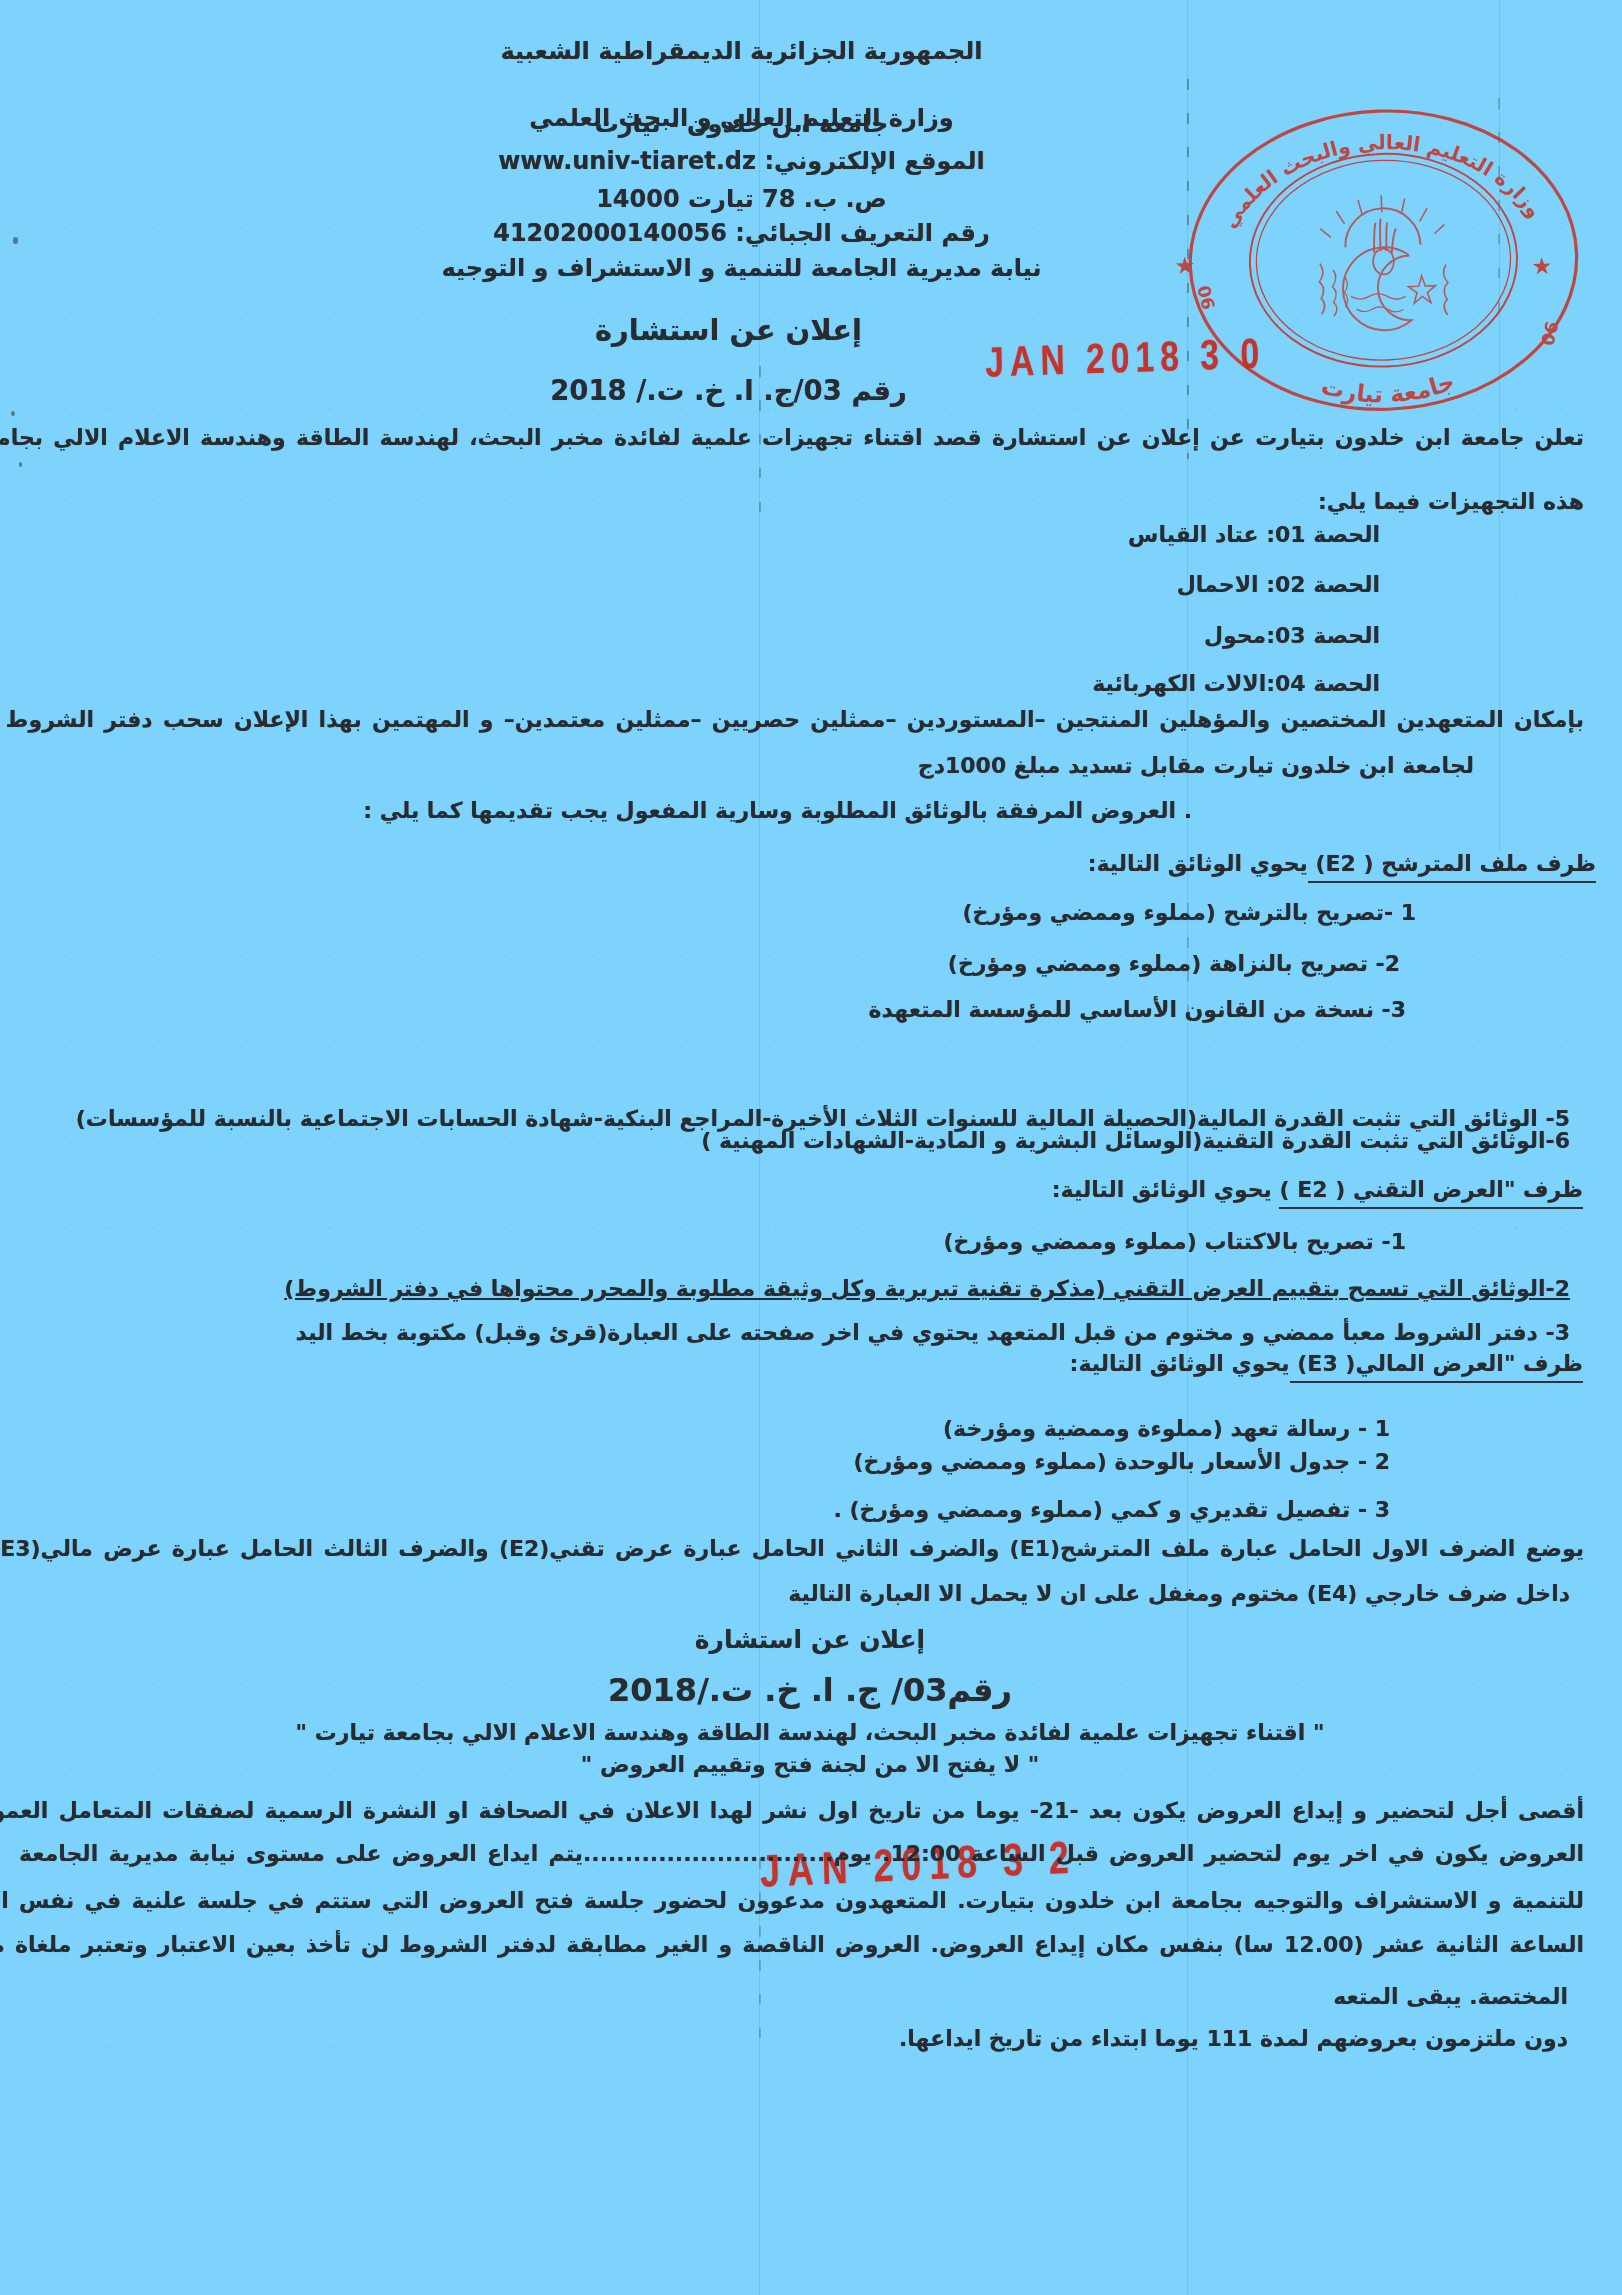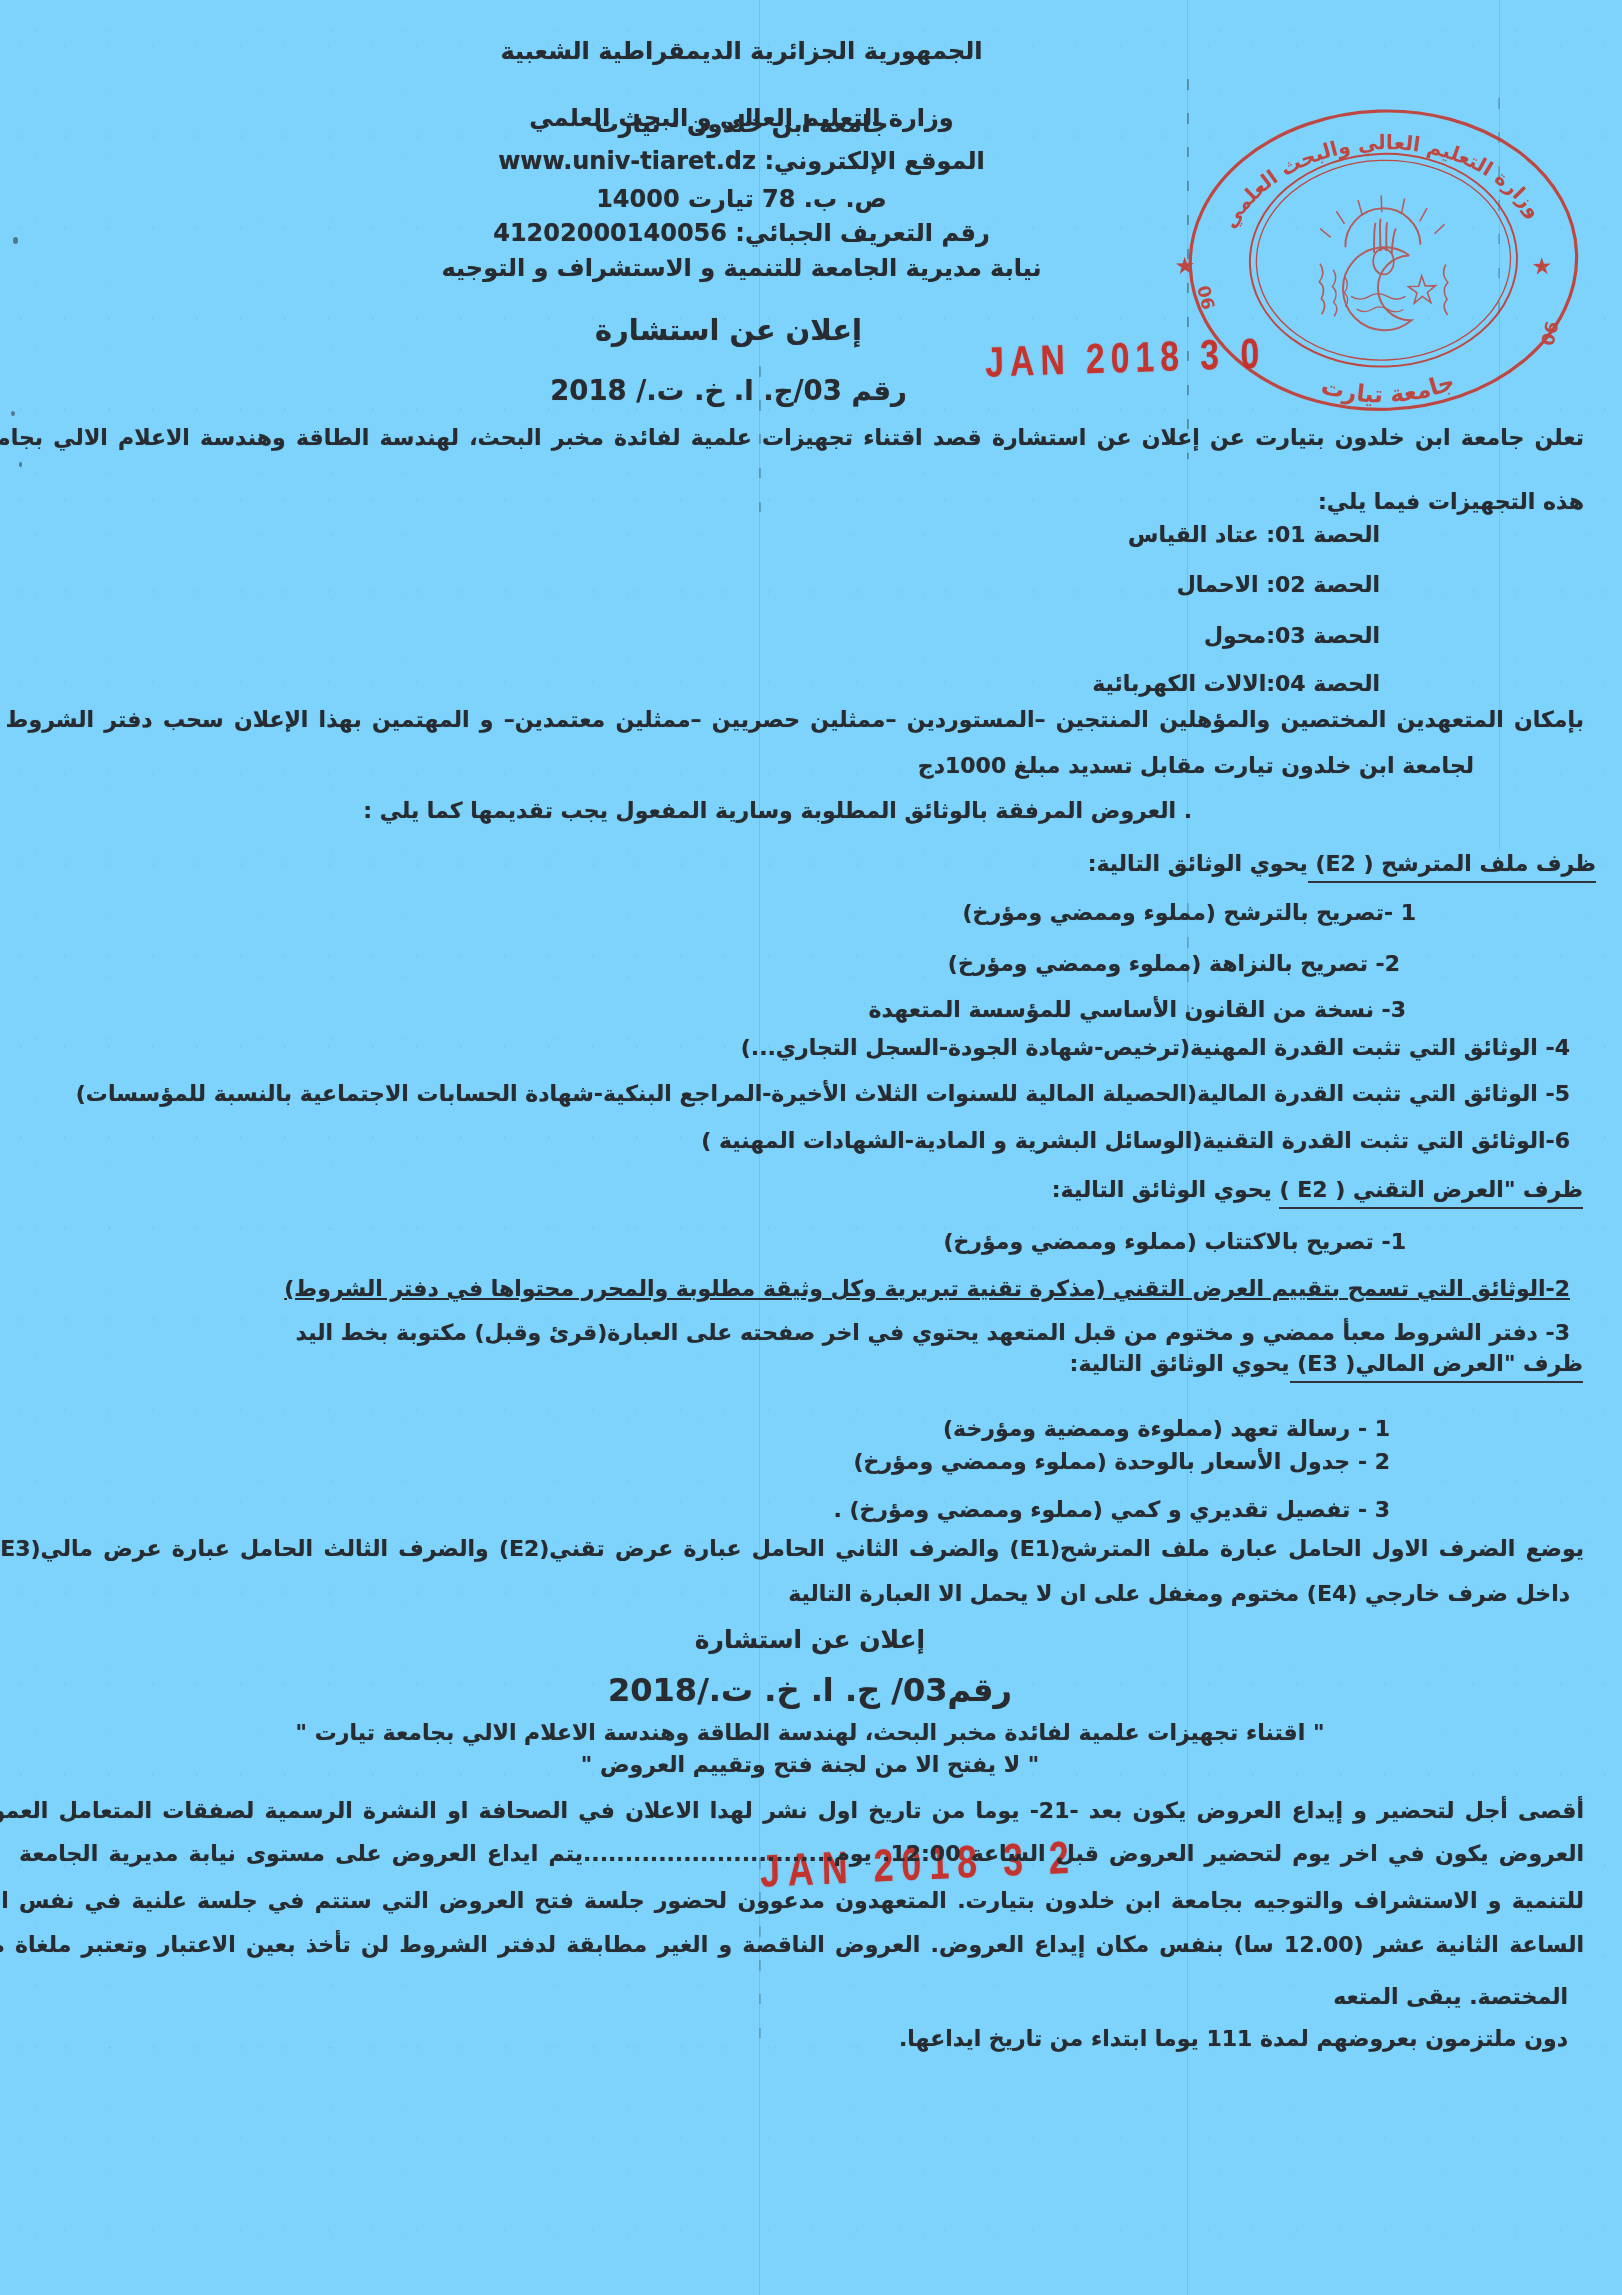--- a/index.html
+++ b/index.html
@@ -145,22 +145,21 @@
   <div class="ln full" style="top:707px;">بإمكان المتعهدين المختصين والمؤهلين المنتجين –المستوردين –ممثلين حصريين –ممثلين معتمدين– و المهتمين بهذا الإعلان سحب دفتر الشروط لدى المتصرف المركزي</div>
   <div class="ln" style="top:753px;right:148px;margin-left:11px;">لجامعة ابن خلدون تيارت مقابل تسديد مبلغ 1000دج</div>
   <div class="ln" style="top:798px;right:430px;">. العروض المرفقة بالوثائق المطلوبة وسارية المفعول يجب تقديمها كما يلي :</div>
 
   <div class="ln" style="top:851px;right:26px;">
     <span class="u">ظرف  ملف المترشح ( E2) </span><span> يحوي الوثائق التالية:</span>
   </div>
   <div class="ln" style="top:900px;right:206px;">1 -تصريح  بالترشح (مملوء وممضي ومؤرخ)</div>
   <div class="ln" style="top:951px;right:222px;">2- تصريح بالنزاهة (مملوء وممضي ومؤرخ)</div>
   <div class="ln" style="top:997px;right:216px;">3- نسخة من القانون الأساسي للمؤسسة المتعهدة</div>
-  <div class="ln" style="top:1035px;right:52px;">4- الوثائق التي تثبت القدرة المهنية(ترخيص-شهادة الجودة-السجل التجاري...)</div>
-  <div class="ln" style="top:1081px;right:52px;">5- الوثائق التي تثبت القدرة المالية(الحصيلة المالية للسنوات الثلاث الأخيرة-المراجع البنكية-شهادة الحسابات الاجتماعية بالنسبة للمؤسسات)</div>
+  <div class="ln" style="top:1106px;right:52px;">5- الوثائق التي تثبت القدرة المالية(الحصيلة المالية للسنوات الثلاث الأخيرة-المراجع البنكية-شهادة الحسابات الاجتماعية بالنسبة للمؤسسات)</div>
   <div class="ln" style="top:1128px;right:52px;">6-الوثائق التي تثبت القدرة التقنية(الوسائل البشرية و المادية-الشهادات المهنية )</div>
 
   <div class="ln" style="top:1177px;right:39px;">
     <span class="u">ظرف "العرض التقني ( E2 )</span><span> يحوي الوثائق التالية:</span>
   </div>
   <div class="ln" style="top:1229px;right:216px;">1- تصريح بالاكتتاب (مملوء وممضي ومؤرخ)</div>
   <div class="ln" style="top:1276px;right:52px;text-decoration:underline;">2-الوثائق التي تسمح بتقييم العرض التقني (مذكرة تقنية تبريرية وكل وثيقة مطلوبة والمحرر محتواها في دفتر الشروط)</div>
   <div class="ln" style="top:1320px;right:52px;">3- دفتر الشروط معبأ ممضي و مختوم من قبل المتعهد يحتوي في اخر صفحته على العبارة(قرئ وقبل) مكتوبة بخط اليد</div>
 
   <div class="ln" style="top:1351px;right:39px;">

